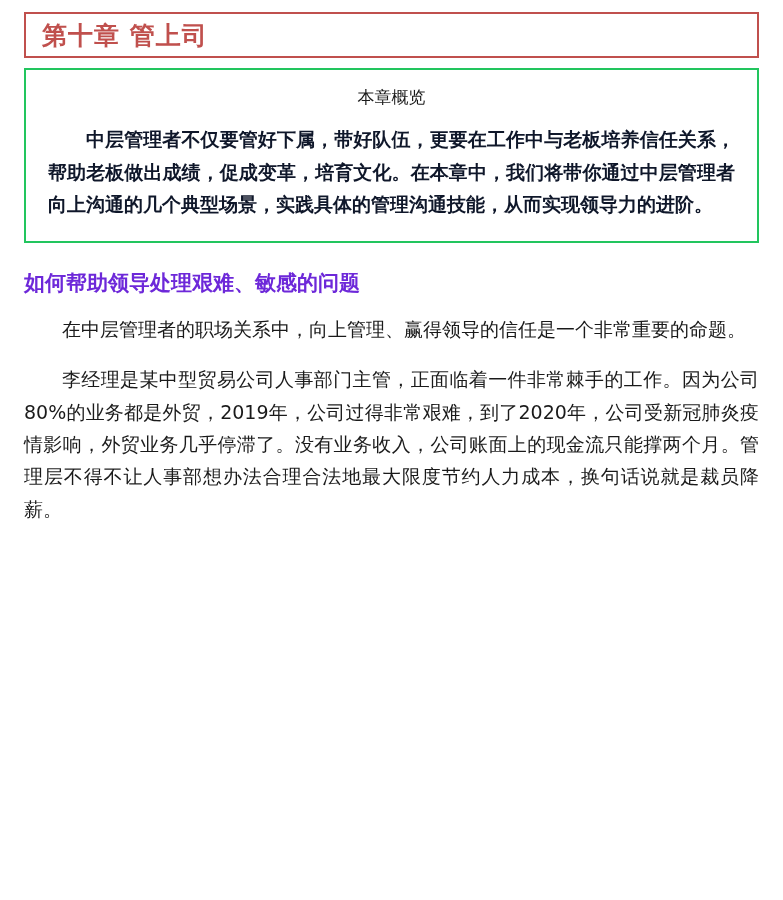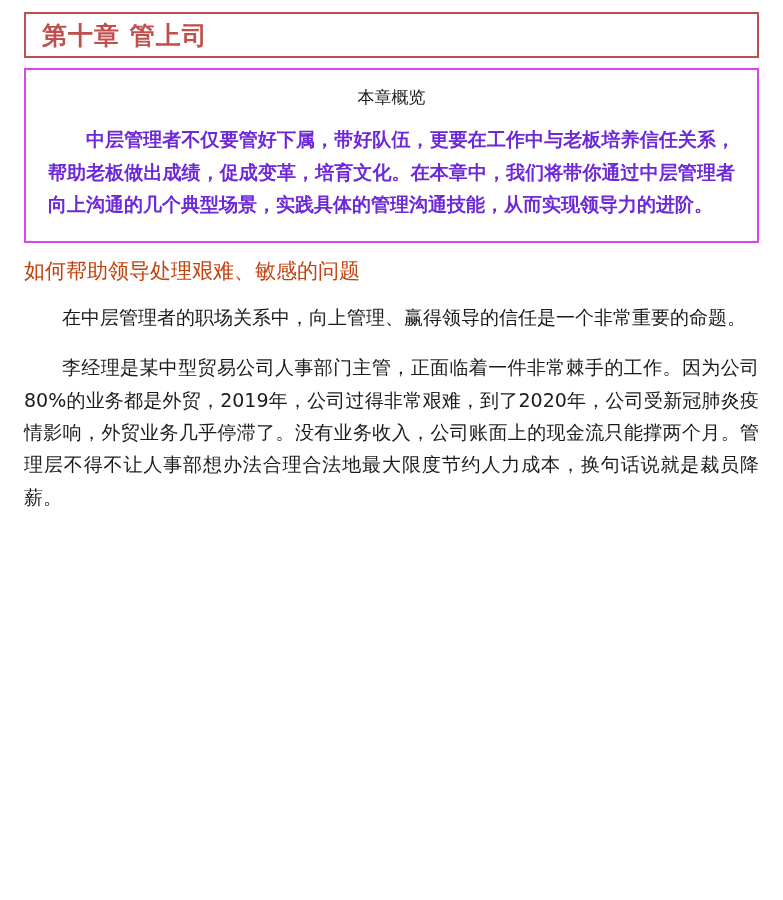--- a/index.html
+++ b/index.html
@@ -35,48 +35,48 @@
   .chapter-title {
     color: #c0504d;
     font-size: 25px;
     font-weight: bold;
     font-family: "DejaVu Serif", "Liberation Serif", serif;
     letter-spacing: 1px;
   }
 
   
   .overview-box {
-    border: 2px solid #d946ef;
+    border: 2px solid #22c55e;
     box-sizing: border-box;
     padding: 16px 22px 20px 22px;
-    margin-bottom: 14px;
+    margin-bottom: 26px;
   }
   .overview-heading {
     text-align: center;
     font-size: 17px;
     font-family: "DejaVu Serif", "Liberation Serif", serif;
     margin-bottom: 14px;
     color: #1a1a1a;
   }
   .overview-body {
     font-size: 19px;
     line-height: 1.72;
     text-align: justify;
     text-justify: inter-ideograph;
     text-indent: 2em;
     font-family: "DejaVu Sans", "Liberation Sans", sans-serif;
     font-weight: bold;
-    color: #6d28d9;
+    color: #0f172a;
   }
 
   
   .section-heading {
-    color: #c2410c;
+    color: #6d28d9;
     font-size: 21px;
-    font-weight: normal;
+    font-weight: bold;
     font-family: "DejaVu Serif", "Liberation Serif", serif;
     margin: 0 0 16px 0;
   }
 
   
   .para {
     font-size: 19px;
     line-height: 1.70;
     text-align: justify;
     text-justify: inter-ideograph;

